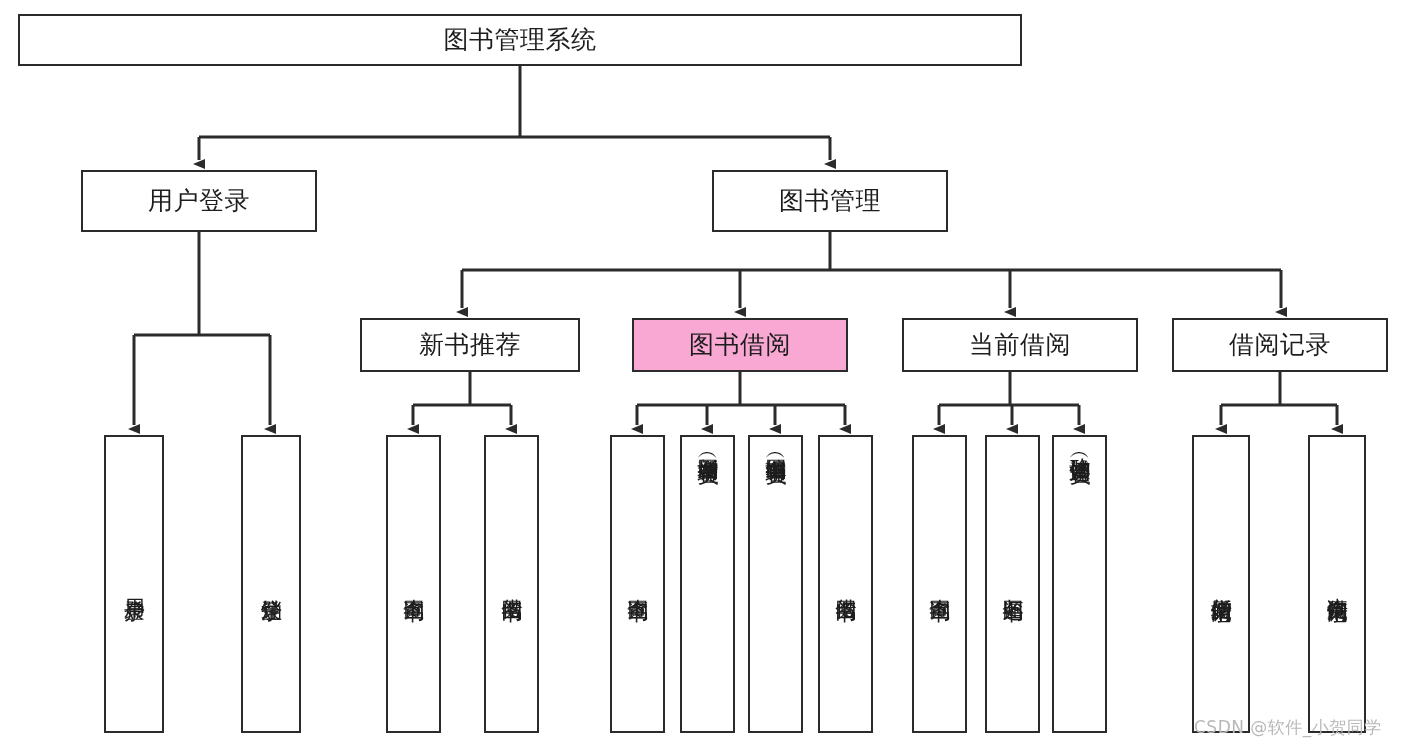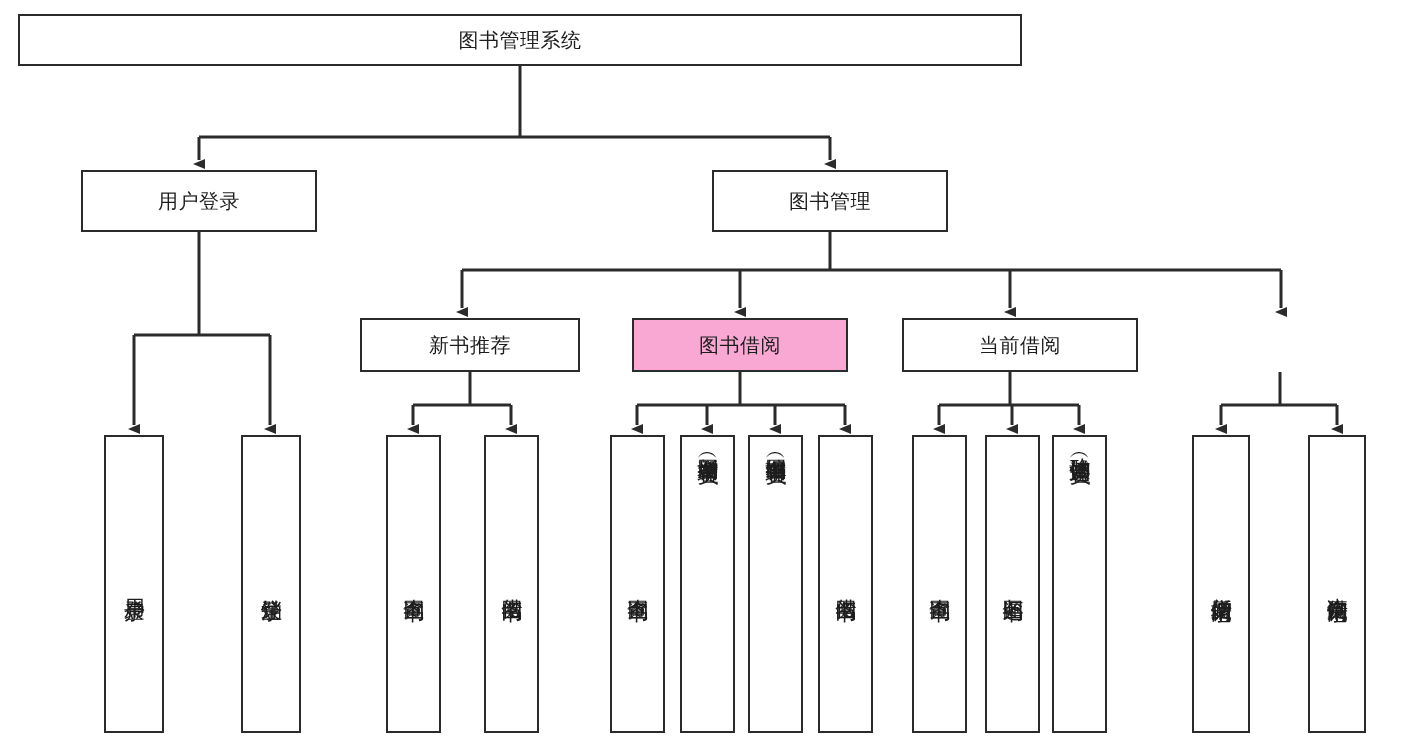--- a/index.html
+++ b/index.html
@@ -31,21 +31,21 @@
     position: absolute;
     box-sizing: border-box;
     background: #ffffff;
     border: 2px solid #2b2b2b;
     display: flex;
     align-items: center;
     justify-content: center;
     overflow: hidden;
   }
   .node-label-h {
-    font-size: 20px;
+    font-size: 25px;
     color: #1d1d1d;
     line-height: 1.1;
     letter-spacing: 0.5px;
     white-space: nowrap;
     text-align: center;
   }
   .node-box.vertical {
     align-items: flex-start;
     justify-content: center;
     padding-top: 0;
@@ -152,20 +152,23 @@
 
   <div class="node-box" style="left: 712px; top: 170px; width: 236px; height: 62px; border-color: rgb(43, 43, 43); background: rgb(255, 255, 255);">
     <span class="node-label-h" style="color: rgb(29, 29, 29);">图书管理</span>
   </div>
   <div class="node-box" style="left: 632px; top: 318px; width: 216px; height: 54px; border-color: rgb(43, 43, 43); background: #f9a8d4;">
     <span class="node-label-h" style="color: rgb(29, 29, 29);">图书借阅</span>
   </div>
   <div class="node-box" style="left: 902px; top: 318px; width: 236px; height: 54px; border-color: rgb(43, 43, 43); background: rgb(255, 255, 255);">
     <span class="node-label-h" style="color: rgb(29, 29, 29);">当前借阅</span>
   </div>
+  <div class="node-box" style="left: 1172px; top: 318px; width: 216px; height: 54px; border-color: rgb(43, 43, 43); background: rgb(255, 255, 255);">
+    <span class="node-label-h" style="color: rgb(29, 29, 29);">借阅记录</span>
+  </div>
 
   <div class="node-box vertical" style="left: 104px; top: 435px; width: 60px; height: 298px; border-color: rgb(43, 43, 43); background: rgb(255, 255, 255);">
     <div class="vwrap">
       <span class="node-label-v" style="color: rgb(29, 29, 29);">用户登录</span>
     </div>
   </div>
   <div class="node-box vertical" style="left: 241px; top: 435px; width: 60px; height: 298px; border-color: rgb(43, 43, 43); background: rgb(255, 255, 255);">
     <div class="vwrap">
       <span class="node-label-v" style="color: rgb(29, 29, 29);">注销登录</span>
     </div>
@@ -219,14 +222,15 @@
     <div class="vwrap">
       <span class="node-label-v" style="color: rgb(29, 29, 29);">新增借阅记录</span>
     </div>
   </div>
   <div class="node-box vertical" style="left: 1308px; top: 435px; width: 58px; height: 298px; border-color: rgb(43, 43, 43); background: rgb(255, 255, 255);">
     <div class="vwrap">
       <span class="node-label-v" style="color: rgb(29, 29, 29);">查询借阅记录</span>
     </div>
   </div>
 
+  <div class="watermark" style="left: 1194px; top: 716px; color: rgb(185, 185, 185);">CSDN @软件_小贺同学</div>
 
 </div>
 
 </body></html>

